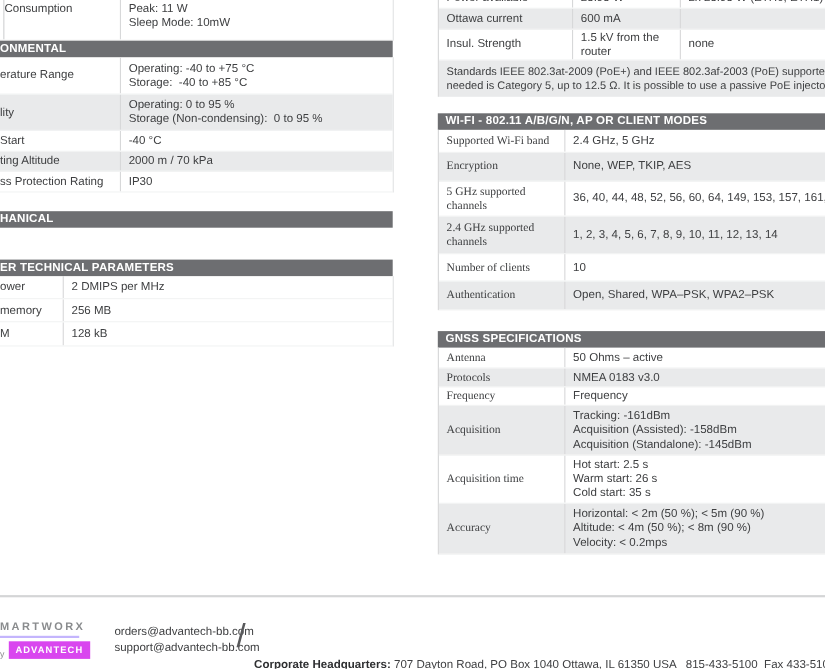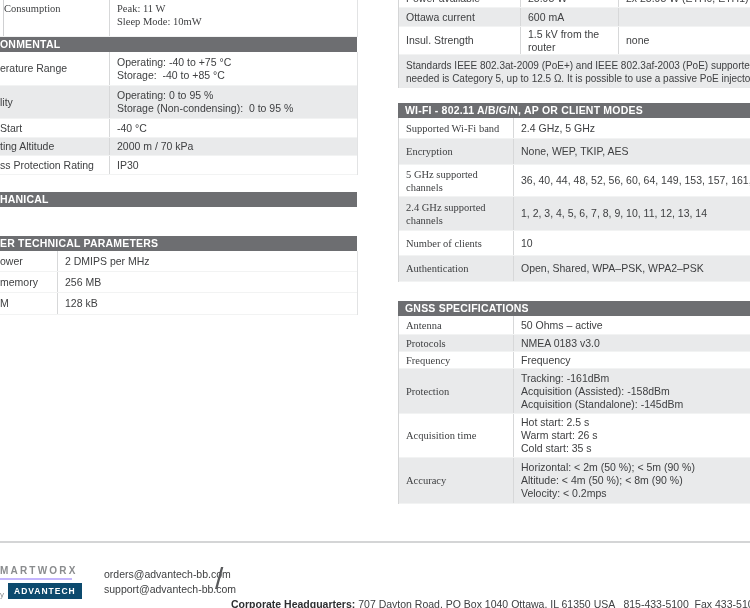--- a/index.html
+++ b/index.html
@@ -6,21 +6,21 @@
     font-family:"Liberation Sans","DejaVu Sans",sans-serif;color:#3f4042;}
   .page{position:relative;width:750px;height:608px;background:#fff;}
   .col-left{position:absolute;left:0;top:0;width:357px;}
   .col-right{position:absolute;left:398px;top:0;width:430px;}
   .t{width:100%;}
   .bar{height:15px;line-height:15px;background:#6d6e71;color:#fff;font-weight:bold;
        font-size:10.5px;letter-spacing:.2px;}
   .bar.ind{padding-left:7px;}
   .row{display:flex;align-items:center;box-sizing:border-box;border-bottom:1px solid #f2f3f3;
        font-size:10.5px;line-height:13px;overflow:hidden;}
-  .row.top{align-items:flex-start;font-family:Liberation Serif, serif;}
+  .row.top{align-items:flex-start;}
   .g{background:#e9eaeb;}
   .lbl{box-sizing:border-box;padding-right:4px;border-right:1px solid #d7d8d9;
        align-self:stretch;display:flex;align-items:center;white-space:pre;}
   .val{box-sizing:border-box;padding-left:7px;white-space:pre;flex:1;}
   .row.top .lbl,.row.top .val{align-items:flex-start;padding-top:2px;}
   
   .envT .lbl{width:110px;}
   .mechT .lbl{width:62px;}
   .techT .lbl{width:58px;}
   .col-left .t{border-right:1px solid #e2e3e4;}
@@ -35,21 +35,21 @@
   .wifiT .lbl,.gnssT .lbl{width:115px;padding-left:7px;font-family:Liberation Serif, serif;}
   .noterow{box-sizing:border-box;background:#e9eaeb;height:33px;padding:4px 0 0 7px;
            font-size:10px;line-height:13px;white-space:pre;overflow:hidden;}
   
   .footline{position:absolute;left:0;top:541px;width:750px;height:2px;background:#d4d5d6;}
   .logo{position:absolute;left:0;top:560px;}
   .brand{font-size:10px;font-weight:bold;letter-spacing:2.2px;color:#8a8c8e;
          padding-bottom:2px;border-bottom:2px solid #c4b5fd;display:inline-block;width:72px;}
   .logorow{display:flex;align-items:flex-end;margin-top:3px;}
   .powfrag{font-size:8px;color:#8a8c8e;margin-right:4px;}
-  .advbox{background:#0c4a6e;color:#fff;font-size:8.5px;font-weight:bold;
+  .advbox{background:#d946ef;color:#fff;font-size:8.5px;font-weight:bold;
           letter-spacing:1px;padding:3px 6px;}
   .emails{position:absolute;left:104px;top:567px;font-size:10.5px;line-height:15px;color:#3f4042;}
   .slash{position:absolute;left:215px;top:563px;font-size:30px;font-weight:300;
          color:#58595b;line-height:32px;}
   .addr{position:absolute;left:231px;top:566px;font-size:10.5px;line-height:15.5px;
         color:#3f4042;white-space:pre;}
   .addr b{color:#2e2f31;}
 </style>
 </head>
 <body>
@@ -171,21 +171,21 @@
       </div>
       <div class="row g" style="height:17px">
         <div class="lbl">Protocols</div>
         <div class="val">NMEA 0183 v3.0</div>
       </div>
       <div class="row" style="height:17px">
         <div class="lbl">Frequency</div>
         <div class="val">Frequency</div>
       </div>
       <div class="row g" style="height:45px">
-        <div class="lbl">Protection</div>
+        <div class="lbl">Acquisition</div>
         <div class="val">Tracking: -161dBm
 Acquisition (Assisted): -158dBm
 Acquisition (Standalone): -145dBm</div>
       </div>
       <div class="row" style="height:44px">
         <div class="lbl">Acquisition time</div>
         <div class="val">Hot start: 2.5 s
 Warm start: 26 s
 Cold start: 35 s</div>
       </div>

